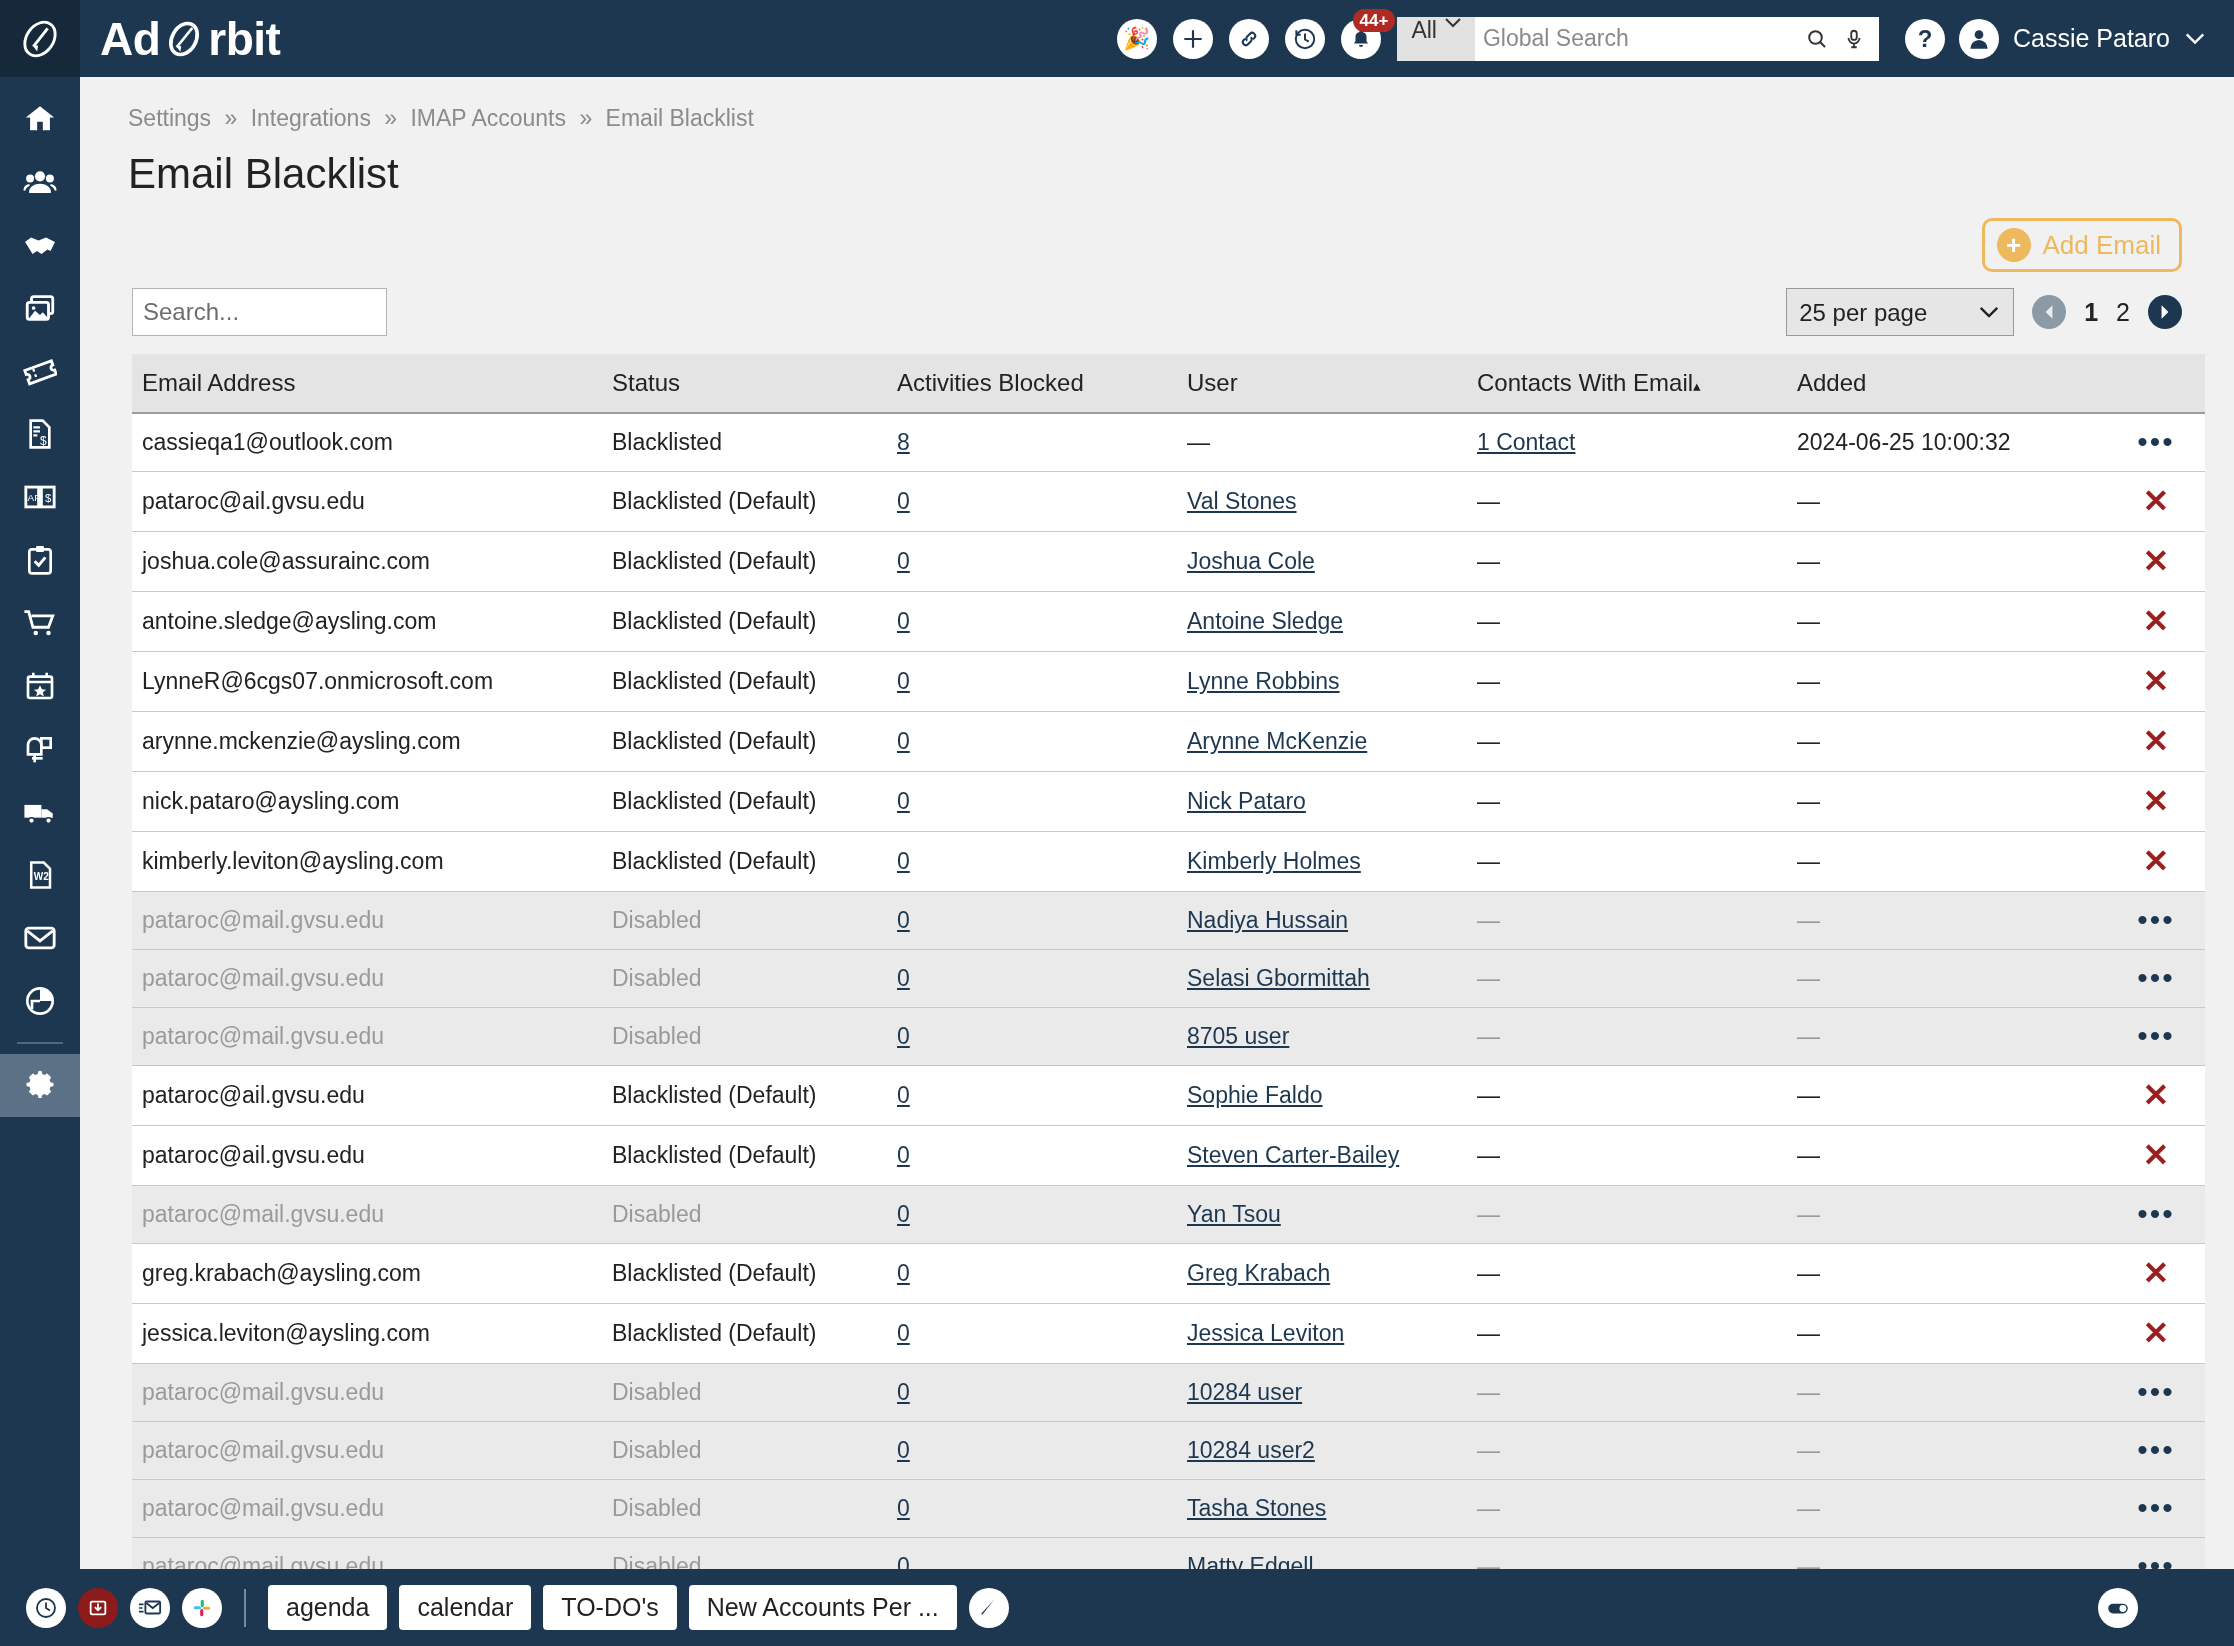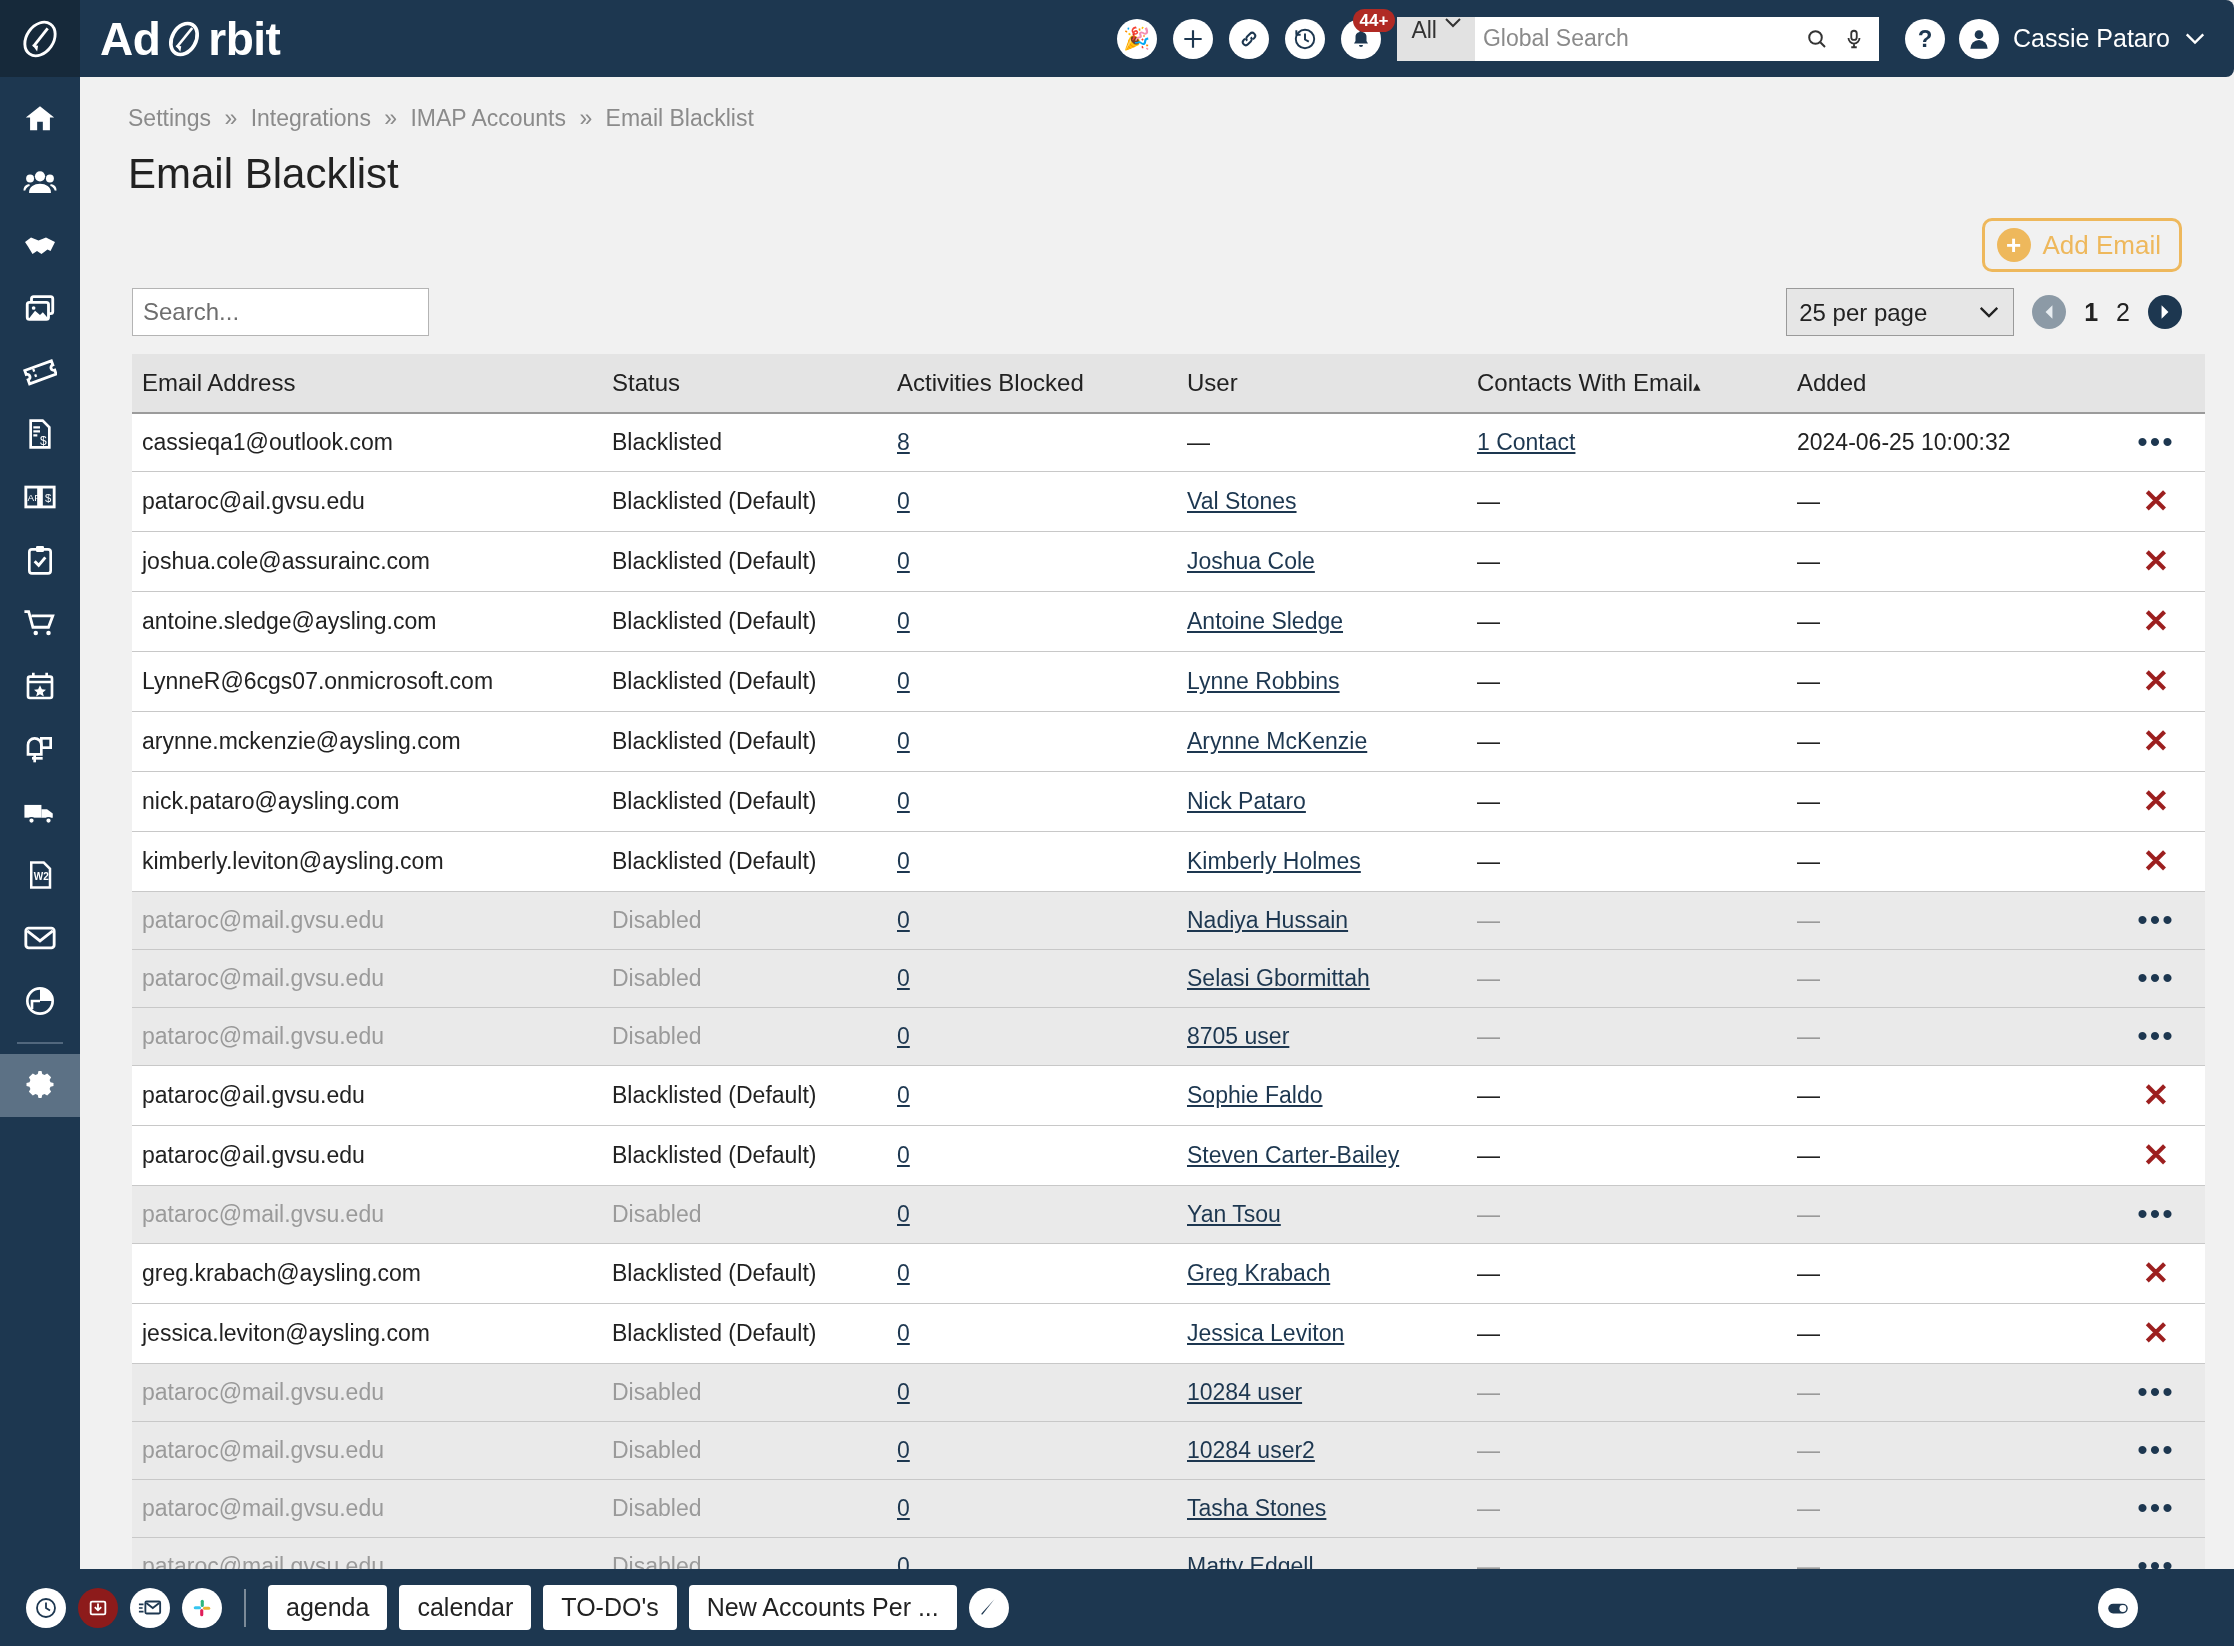--- a/index.html
+++ b/index.html
@@ -5,21 +5,21 @@
   * { box-sizing: border-box; margin: 0; padding: 0; }
   html, body {
     width: 2234px; height: 1646px;
     font-family: "Liberation Sans", sans-serif;
     background: #f1f1f1; overflow: hidden;
   }
   
   #topbar {
     position: absolute; left: 0; top: 0; width: 2234px; height: 77px;
     background: #1d3murky; background: #1d3750;
-    display: flex; align-items: center; border-radius: 8px;
+    display: flex; align-items: center;
   }
   #logo-box {
     width: 80px; height: 77px; background: #16293a;
     display: flex; align-items: center; justify-content: center;
   }
   #brand { display: flex; align-items: center; margin-left: 20px; }
   #brand-text {
     color: #fff; font-size: 46px; font-weight: bold; letter-spacing: -0.5px;
     display: flex; align-items: center;
   }
@@ -88,21 +88,21 @@
   .plus-circle {
     width: 34px; height: 34px; border-radius: 50%; background: #eeb85c; color: #fff;
     display: flex; align-items: center; justify-content: center; font-size: 26px;
     font-weight: bold; line-height: 1;
   }
   #tools-row {
     display: flex; align-items: center; justify-content: space-between;
     margin-top: 16px; padding: 0 18px;
   }
   #table-search {
-    width: 297px; height: 48px; border: 1px solid #b4b4b4; background: #fff;
+    width: 255px; height: 48px; border: 1px solid #b4b4b4; background: #fff;
     font-size: 24px; padding: 4px 10px; color: #333; outline: none;
   }
   #table-search::placeholder { color: #6e6e6e; }
   #pager { display: flex; align-items: center; gap: 18px; }
   #per-page {
     width: 228px; height: 48px; border: 1px solid #9a9a9a; background: #e6e6e6;
     font-size: 24px; padding: 0 12px; color: #222; appearance: none;
     background-image: linear-gradient(transparent, transparent);
   }
   #per-page-wrap { position: relative; display: inline-block; }

